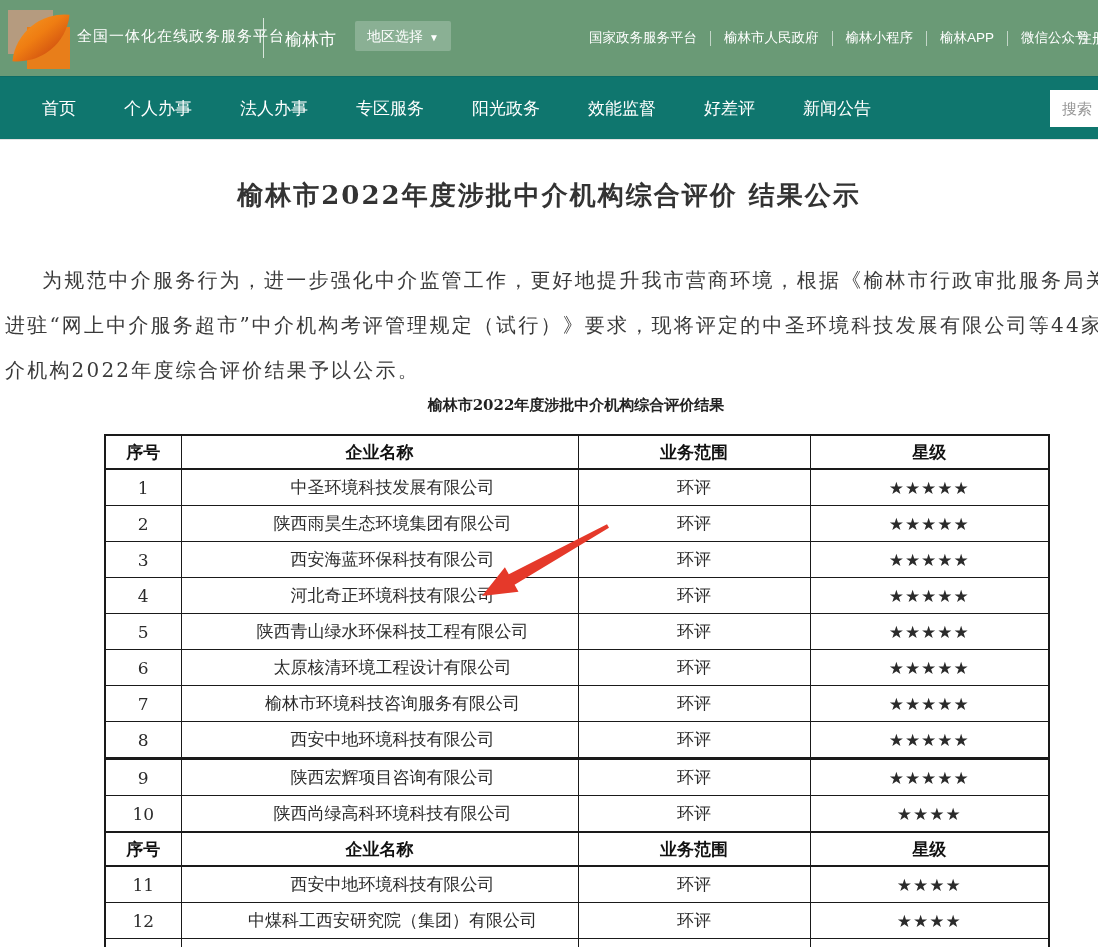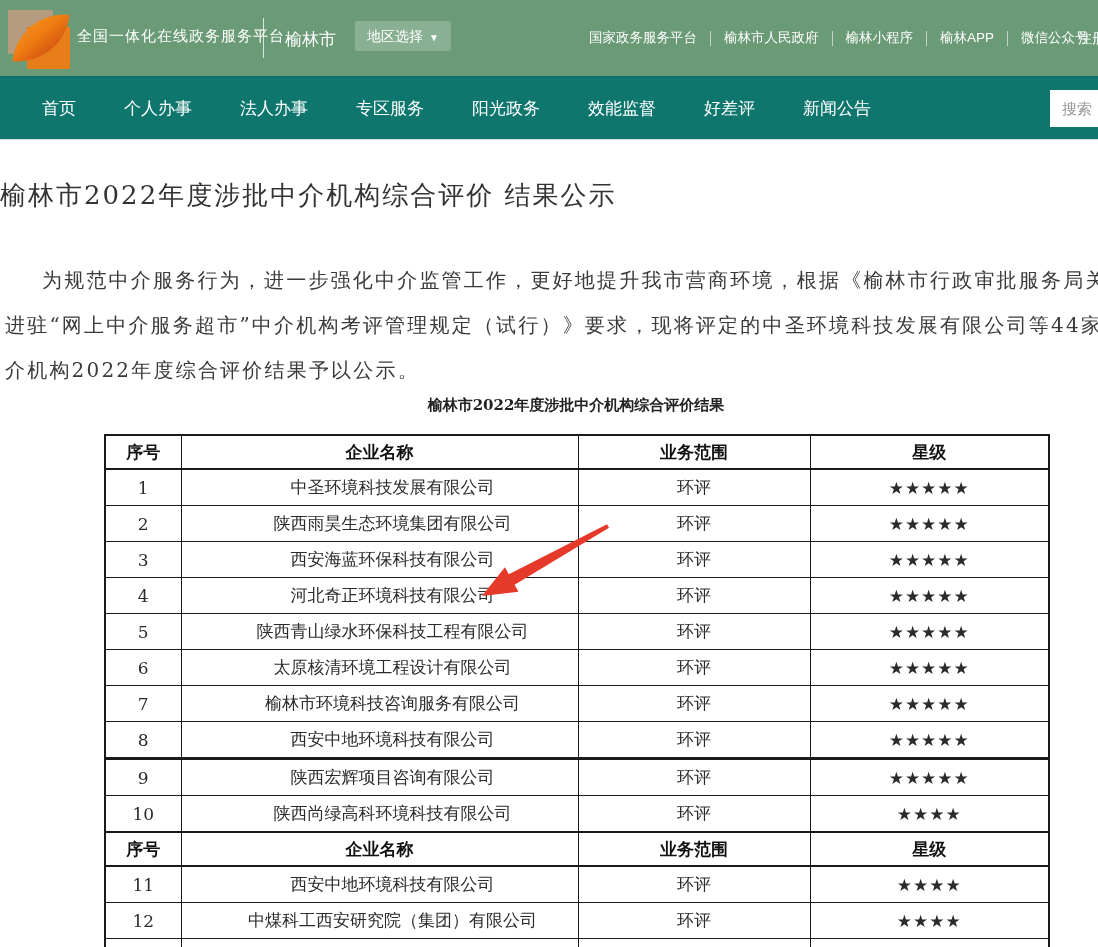--- a/index.html
+++ b/index.html
@@ -45,21 +45,21 @@
     position:absolute;left:1050px;top:13px;width:110px;height:37px;background:#fff;
   }
   .search-box input{
     width:100%;height:100%;border:none;outline:none;font-size:15px;padding:0 0 0 12px;
     box-sizing:border-box;color:#333;font-family:"Liberation Sans",sans-serif;background:transparent;
   }
   .search-box input::placeholder{color:#979797;}
   
   .article{position:relative;color:#333;font-family:"DejaVu Serif","Liberation Serif",serif;}
   .page-title{
-    margin-top:38px;text-align:left;font-size:26px;font-weight:normal;
+    margin-top:38px;text-align:center;font-size:26px;font-weight:bold;
     letter-spacing:2px;color:#333;height:34px;line-height:34px;
   }
   .para{margin-top:46px;padding-left:5px;color:#3a3a3a;}
   .para .pline{
     white-space:nowrap;font-size:20px;letter-spacing:2.2px;height:45px;line-height:45px;
   }
   .para .pline.first{text-indent:37px;}
   .table-caption{
     margin:2px 0 0 104px;width:944px;text-align:center;
     font-size:15px;font-weight:bold;height:20px;line-height:20px;color:#222;

